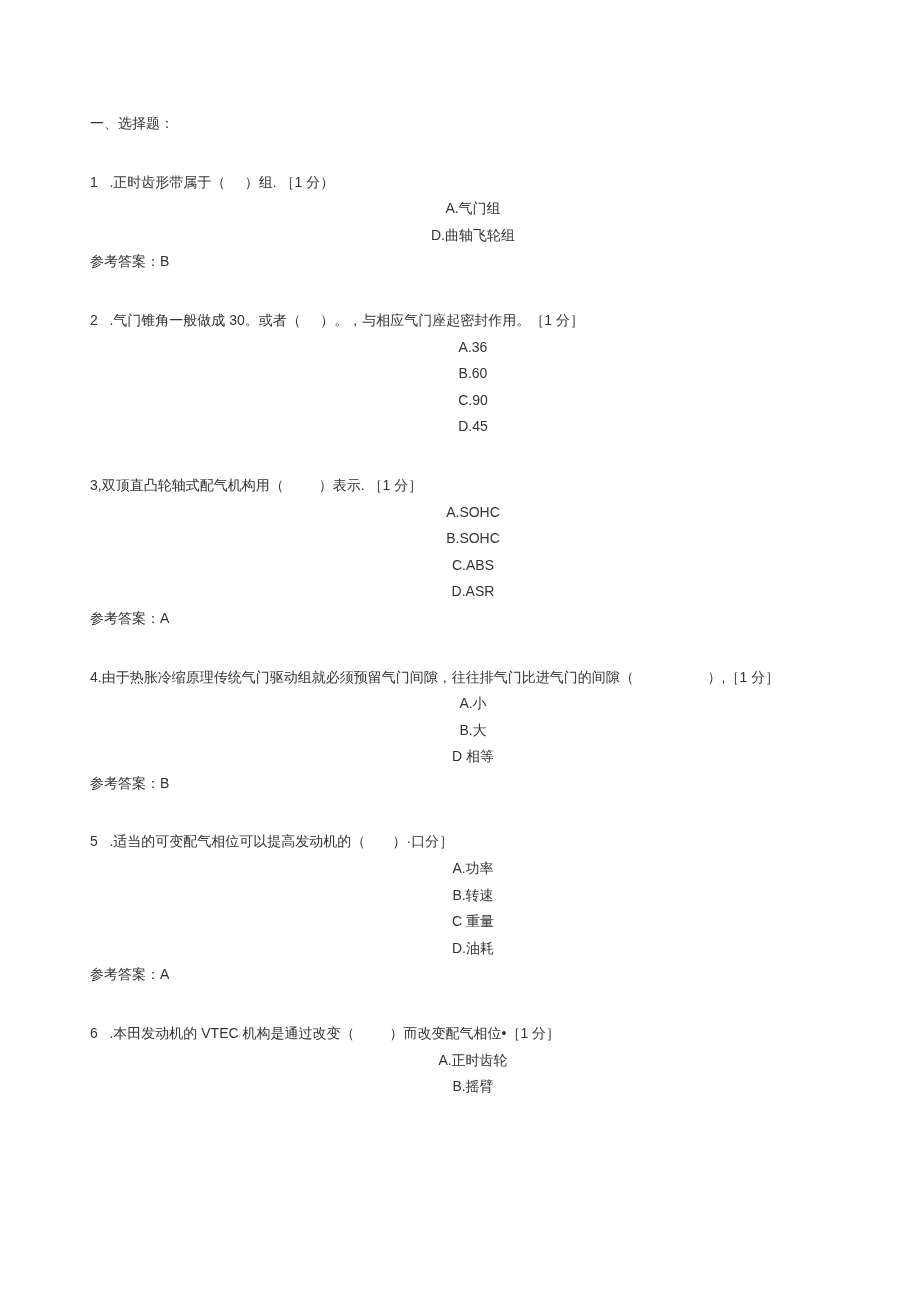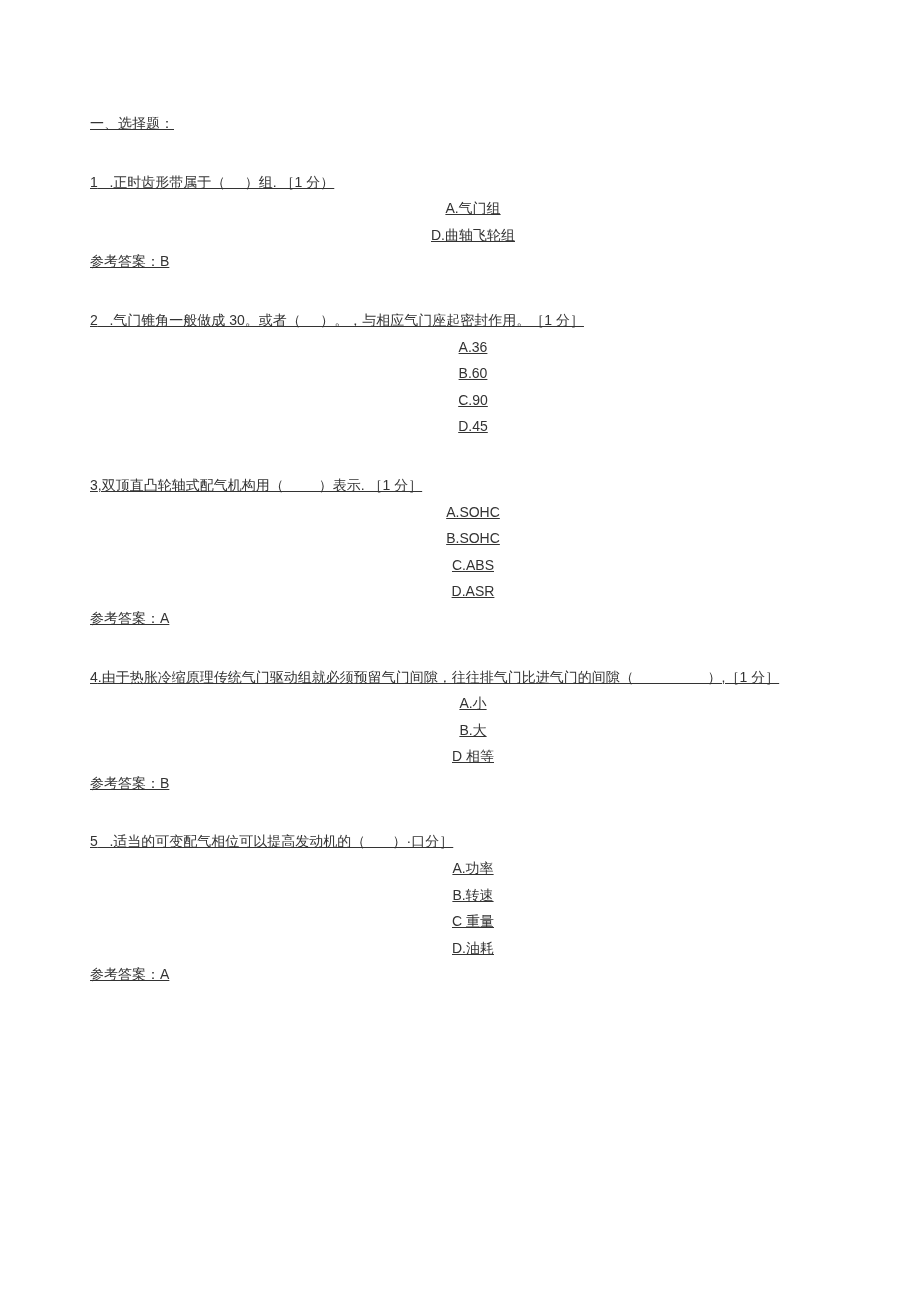--- a/index.html
+++ b/index.html
@@ -7,21 +7,20 @@
     padding: 0;
     background: #ffffff;
     font-family: "Microsoft YaHei", "SimSun", sans-serif;
     font-size: 14px;
     color: #333333;
     line-height: 1.9;
     width: 920px;
   }
   .page {
     padding: 110px 64px 40px 90px;
-    text-decoration: underline;
   }
   .line {
     white-space: pre-wrap;
   }
   .q-block {
     margin-bottom: 14px;
     margin-top: 32px;
   }
   .option {
     display: block;
@@ -68,14 +67,19 @@
 
   <div class="q-block">
     <div class="line"><span>5</span><span>   .适当的可变配气相位可以提高发动机的（       ）·口分］</span></div>
     <div class="option">A.功率</div>
     <div class="option">B.转速</div>
     <div class="option">C 重量</div>
     <div class="option">D.油耗</div>
     <div class="line"><span>参考答案：</span><span>A</span></div>
   </div>
 
+  <div class="q-block">
+    <div class="line"><span>6</span><span>   .本田发动机的 VTEC 机构是通过改变（         ）而改变配气相位•［1 分］</span></div>
+    <div class="option">A.正时齿轮</div>
+    <div class="option">B.摇臂</div>
+  </div>
 
 </div>
 
 </body></html>

